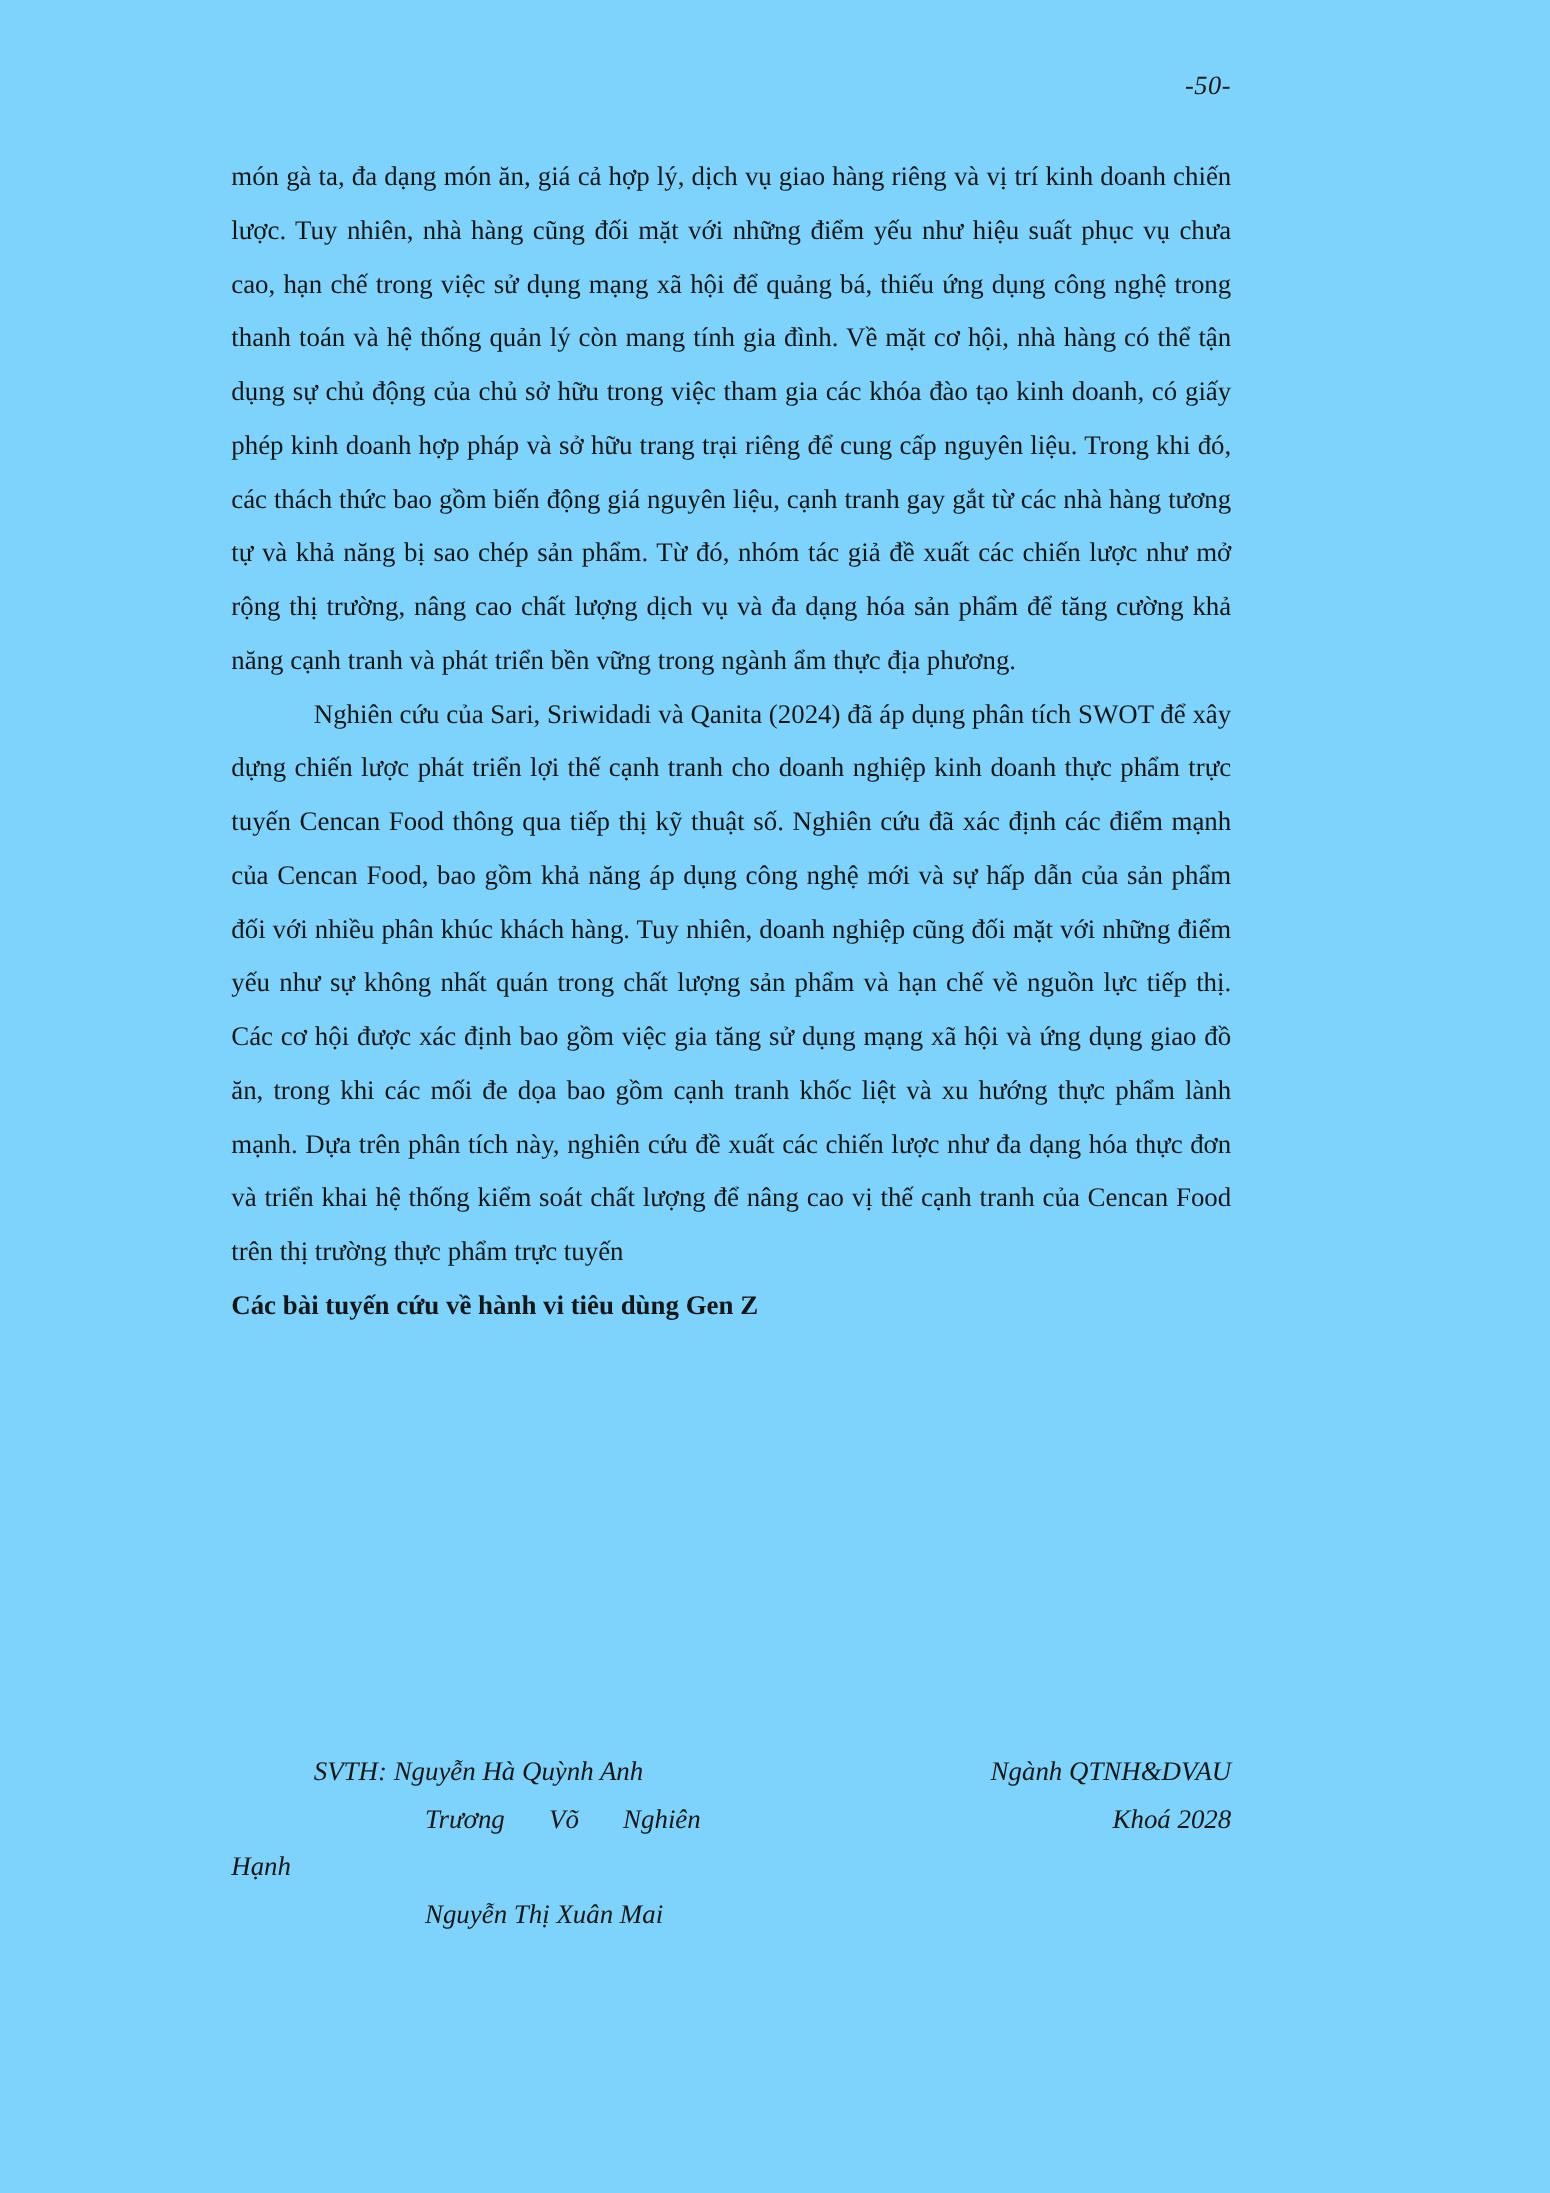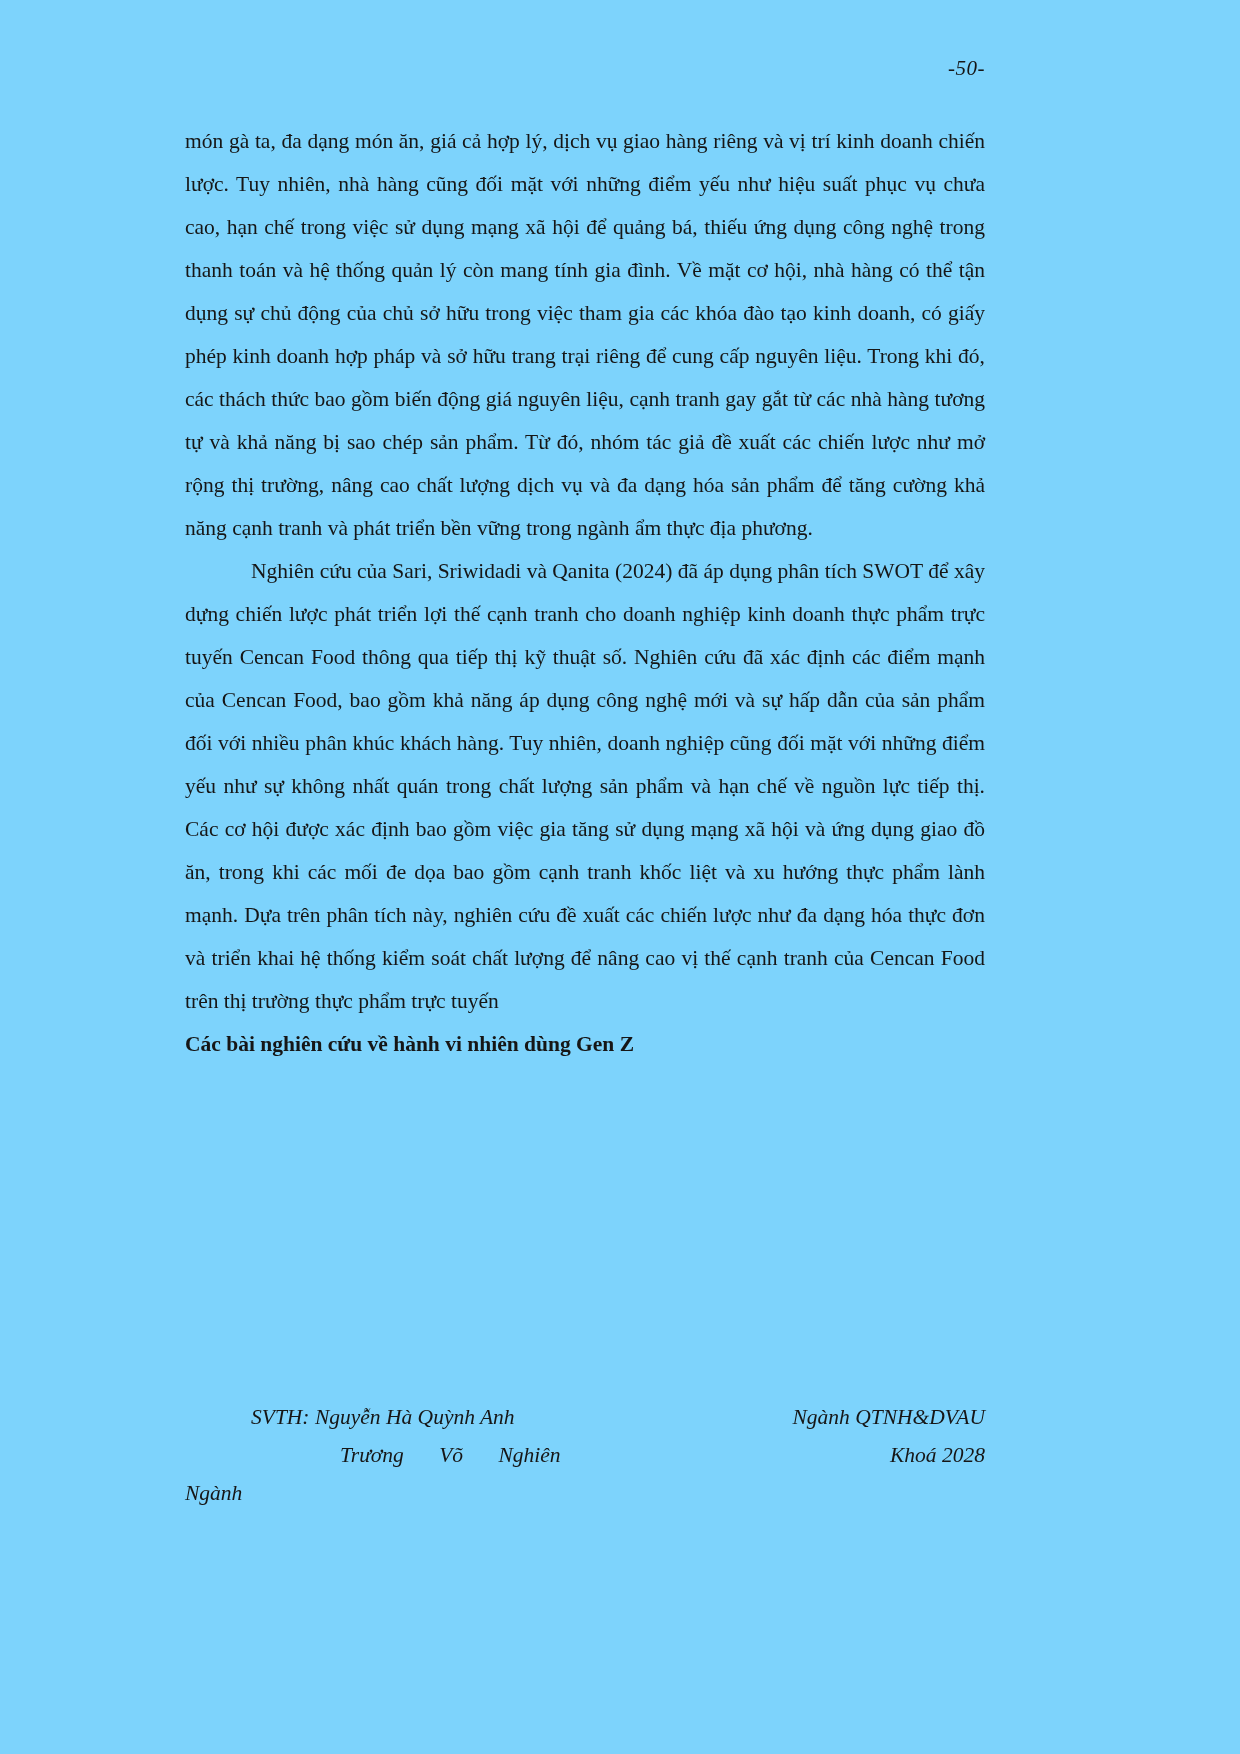--- a/index.html
+++ b/index.html
@@ -64,30 +64,33 @@
 </head>
 <body>
 
 <div class="page">
 
   <div class="page-number">-50-</div>
 
   <div class="content">
     <p class="para">món gà ta, đa dạng món ăn, giá cả hợp lý, dịch vụ giao hàng riêng và vị trí kinh doanh chiến lược. Tuy nhiên, nhà hàng cũng đối mặt với những điểm yếu như hiệu suất phục vụ chưa cao, hạn chế trong việc sử dụng mạng xã hội để quảng bá, thiếu ứng dụng công nghệ trong thanh toán và hệ thống quản lý còn mang tính gia đình. Về mặt cơ hội, nhà hàng có thể tận dụng sự chủ động của chủ sở hữu trong việc tham gia các khóa đào tạo kinh doanh, có giấy phép kinh doanh hợp pháp và sở hữu trang trại riêng để cung cấp nguyên liệu. Trong khi đó, các thách thức bao gồm biến động giá nguyên liệu, cạnh tranh gay gắt từ các nhà hàng tương tự và khả năng bị sao chép sản phẩm. Từ đó, nhóm tác giả đề xuất các chiến lược như mở rộng thị trường, nâng cao chất lượng dịch vụ và đa dạng hóa sản phẩm để tăng cường khả năng cạnh tranh và phát triển bền vững trong ngành ẩm thực địa phương.</p>
     <p class="para indent">Nghiên cứu của Sari, Sriwidadi và Qanita (2024) đã áp dụng phân tích SWOT để xây dựng chiến lược phát triển lợi thế cạnh tranh cho doanh nghiệp kinh doanh thực phẩm trực tuyến Cencan Food thông qua tiếp thị kỹ thuật số. Nghiên cứu đã xác định các điểm mạnh của Cencan Food, bao gồm khả năng áp dụng công nghệ mới và sự hấp dẫn của sản phẩm đối với nhiều phân khúc khách hàng. Tuy nhiên, doanh nghiệp cũng đối mặt với những điểm yếu như sự không nhất quán trong chất lượng sản phẩm và hạn chế về nguồn lực tiếp thị. Các cơ hội được xác định bao gồm việc gia tăng sử dụng mạng xã hội và ứng dụng giao đồ ăn, trong khi các mối đe dọa bao gồm cạnh tranh khốc liệt và xu hướng thực phẩm lành mạnh. Dựa trên phân tích này, nghiên cứu đề xuất các chiến lược như đa dạng hóa thực đơn và triển khai hệ thống kiểm soát chất lượng để nâng cao vị thế cạnh tranh của Cencan Food trên thị trường thực phẩm trực tuyến</p>
-    <h2 class="heading">Các bài nghiên cứu về hành vi nhiên dùng Gen Z</h2>
+    <h2 class="heading">Các bài tuyến cứu về hành vi tiêu dùng Gen Z</h2>
   </div>
 
   <div class="footer">
     <div class="footer-row">
       <span class="f-svth">SVTH: Nguyễn Hà Quỳnh Anh</span>
       <span class="f-right">Ngành QTNH&amp;DVAU</span>
     </div>
     <div class="footer-row">
       <span class="f-name2">Trương Võ Nghiên</span>
       <span class="f-right">Khoá 2028</span>
     </div>
     <div class="footer-row">
-      <span class="f-name2-wrap">Ngành</span>
+      <span class="f-name2-wrap">Hạnh</span>
+    </div>
+    <div class="footer-row">
+      <span class="f-name3">Nguyễn Thị Xuân Mai</span>
     </div>
   </div>
 
 </div>
 
 </body></html>

